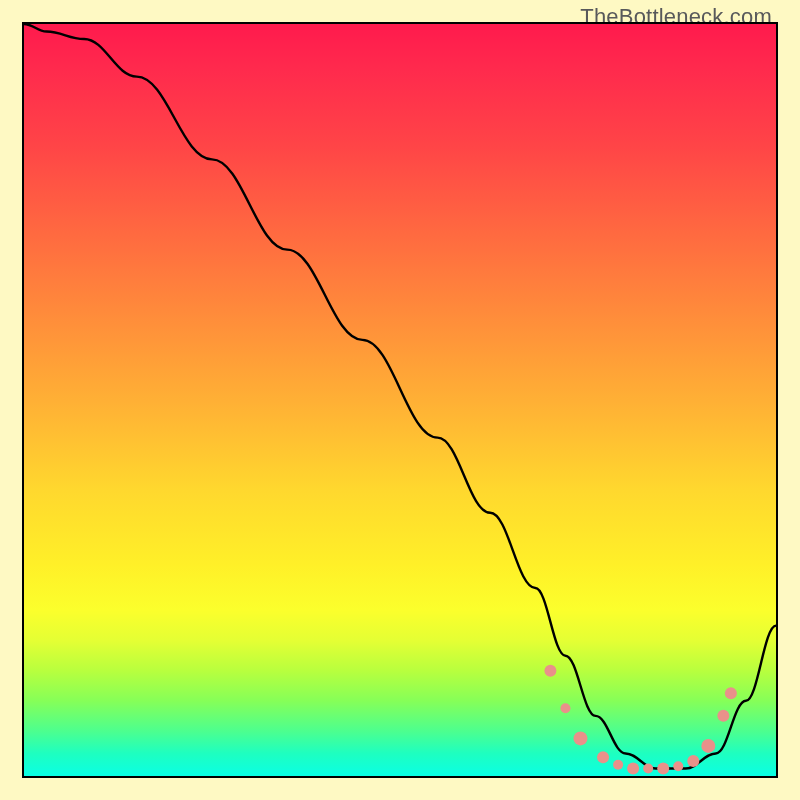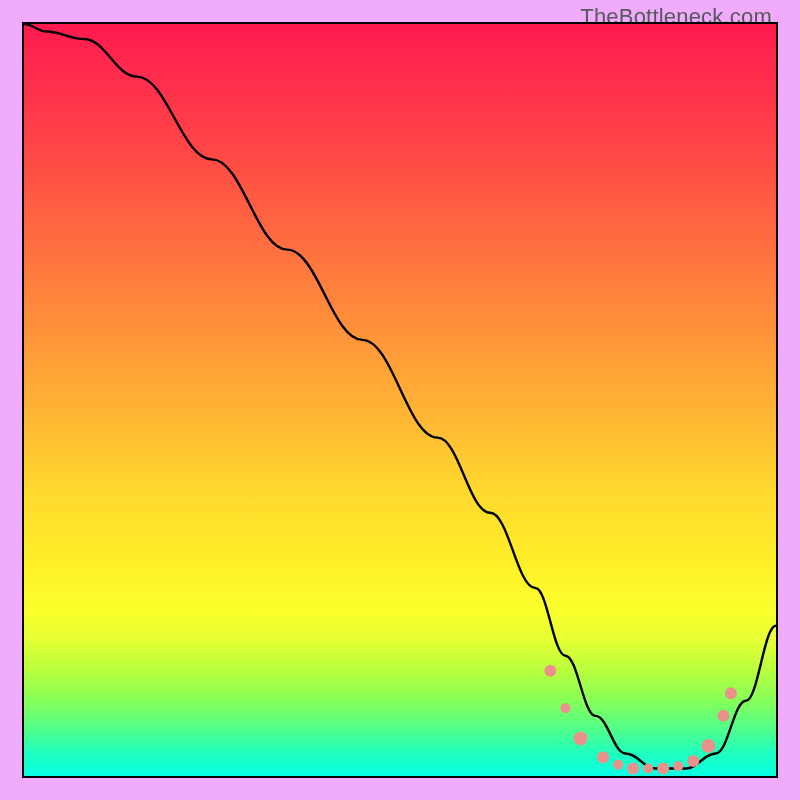--- a/index.html
+++ b/index.html
@@ -1,16 +1,16 @@
 <!DOCTYPE html>
 <html><head>
 <meta charset="utf-8">
 <style>
 html,body{margin:0;padding:0;width:800px;height:800px;overflow:hidden;font-family:Arial,Helvetica,sans-serif;background:#fff}
-.frame{position:relative;width:800px;height:800px;background:#f0abfc}
+.frame{position:relative;width:800px;height:800px;background:#fef9c3}
 .plot{position:absolute;left:22px;top:22px;width:756px;height:756px;border:2px solid #000;box-sizing:border-box;overflow:hidden}
 .gradient{position:absolute;inset:0;background:linear-gradient(to bottom,
  #ff1a4d 0%,
  #ff2a4d 6%,
  #ff4447 16%,
  #ff6a40 28%,
  #ff903a 40%,
  #ffb634 52%,
  #ffd82e 62%,
  #fff028 72%,

